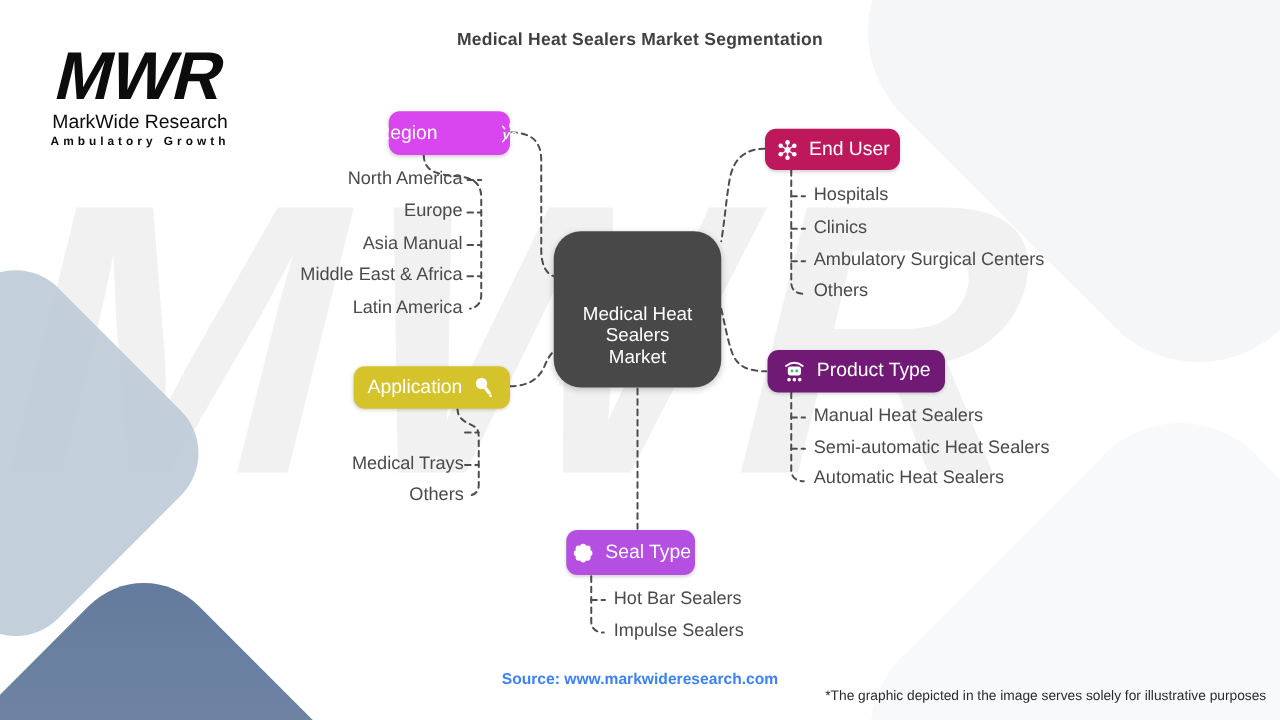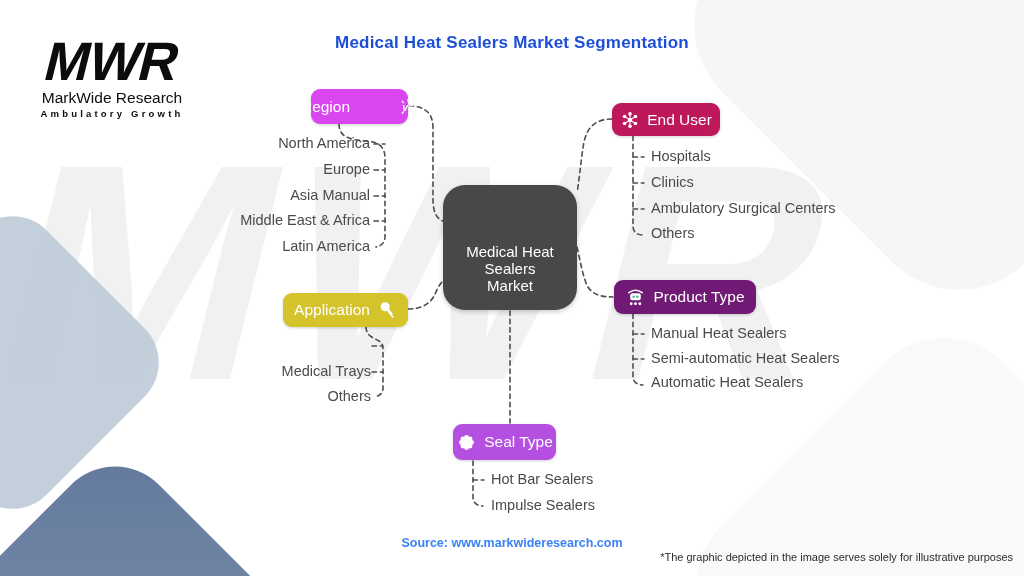--- a/index.html
+++ b/index.html
@@ -15,22 +15,22 @@
     transform:skewX(-14deg) scaleX(1.03);transform-origin:left top;
     user-select:none;white-space:nowrap;
   }
   .deco{position:absolute;transform:rotate(45deg);}
   .deco-tr{right:-150px;top:-190px;width:430px;height:430px;border-radius:95px;background:#f5f6f8;z-index:0;}
   .deco-br{right:-120px;bottom:-210px;width:400px;height:400px;border-radius:85px;background:#f8f9fa;z-index:0;}
   .deco-left{left:-105px;top:245px;width:235px;height:235px;border-radius:48px;background:#bcc8d7;opacity:.88;z-index:2;}
   .deco-bl{left:-40px;top:505px;width:310px;height:310px;border-radius:62px;background:linear-gradient(135deg,#62799c,#8a9bb3);z-index:2;}
   
   .title{
-    position:absolute;left:0;top:33px;width:100%;text-align:center;z-index:5;
-    font-size:17px;font-weight:bold;color:#1d4ed8;letter-spacing:.2px;
+    position:absolute;left:0;top:23px;width:100%;text-align:center;z-index:5;
+    font-size:14px;font-weight:bold;color:#404040;letter-spacing:.2px;
   }
   .logo{position:absolute;left:28px;top:36px;width:168px;text-align:center;z-index:5;color:#0c0c0c;}
   .logo-acronym{font-size:54px;font-weight:bold;line-height:.95;letter-spacing:-1px;transform:skewX(-14deg);display:inline-block;}
   .logo-name{font-size:15.5px;font-weight:normal;margin-top:2px;}
   .logo-tagline{font-size:9.5px;font-weight:bold;letter-spacing:3.2px;margin-top:1px;}
   
   .connectors{position:absolute;left:0;top:0;z-index:3;}
   .connectors path{fill:none;stroke:#4d4d4d;stroke-width:1.6;stroke-dasharray:4.5 3.8;stroke-linecap:round;}
   
   .node{

